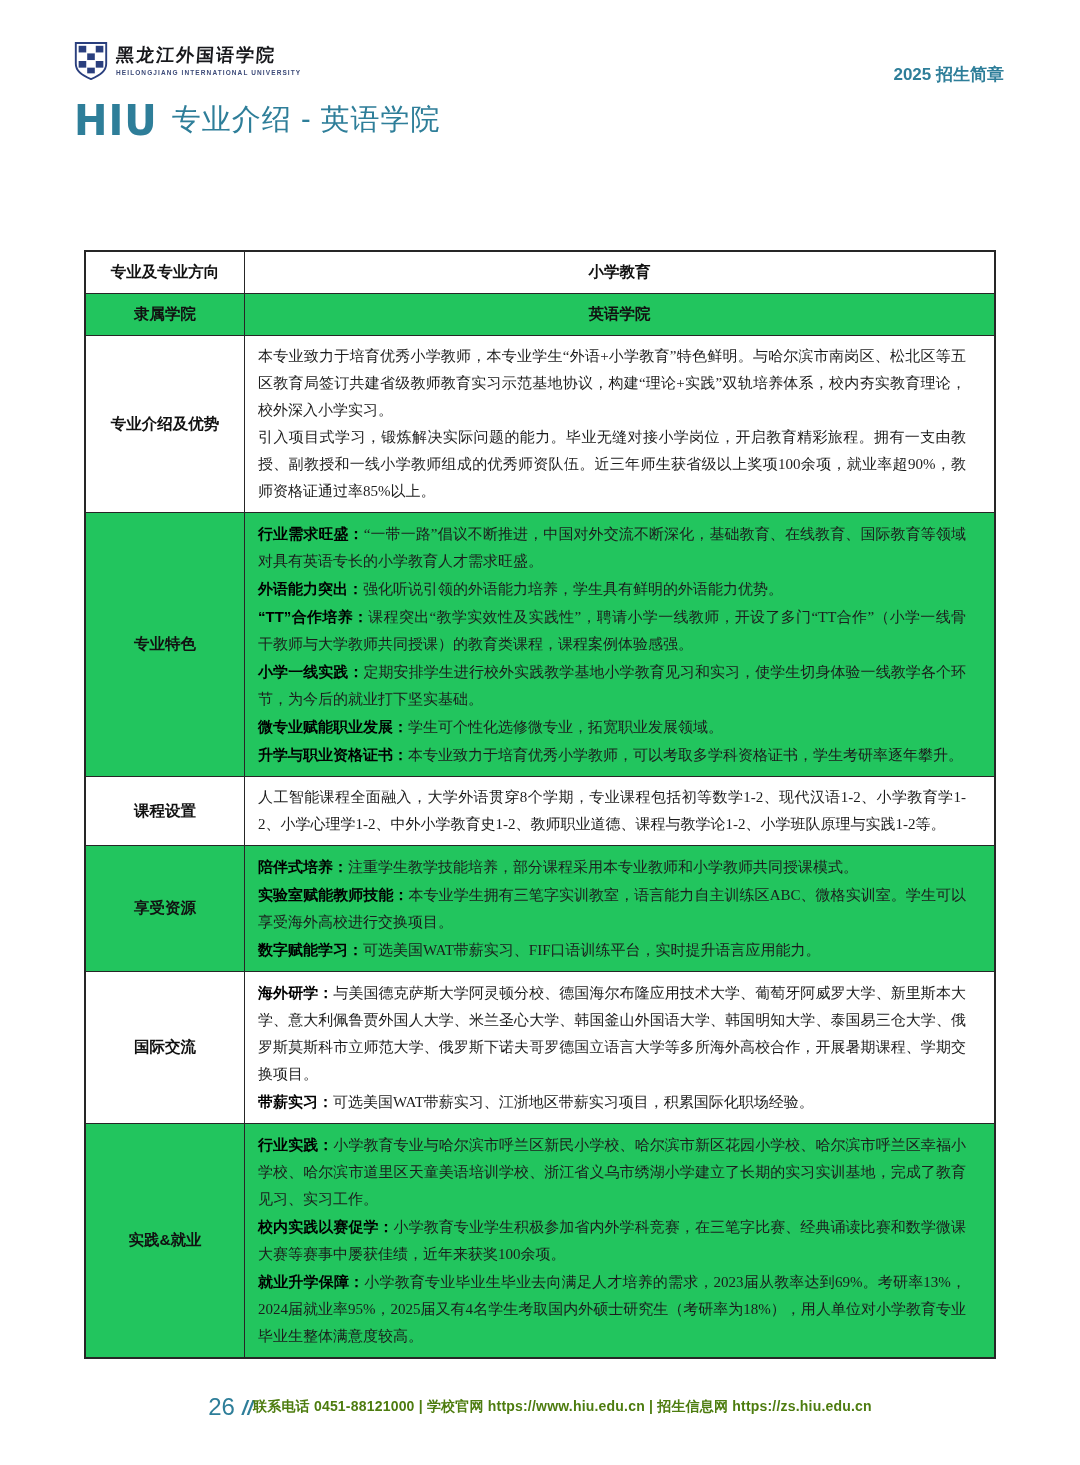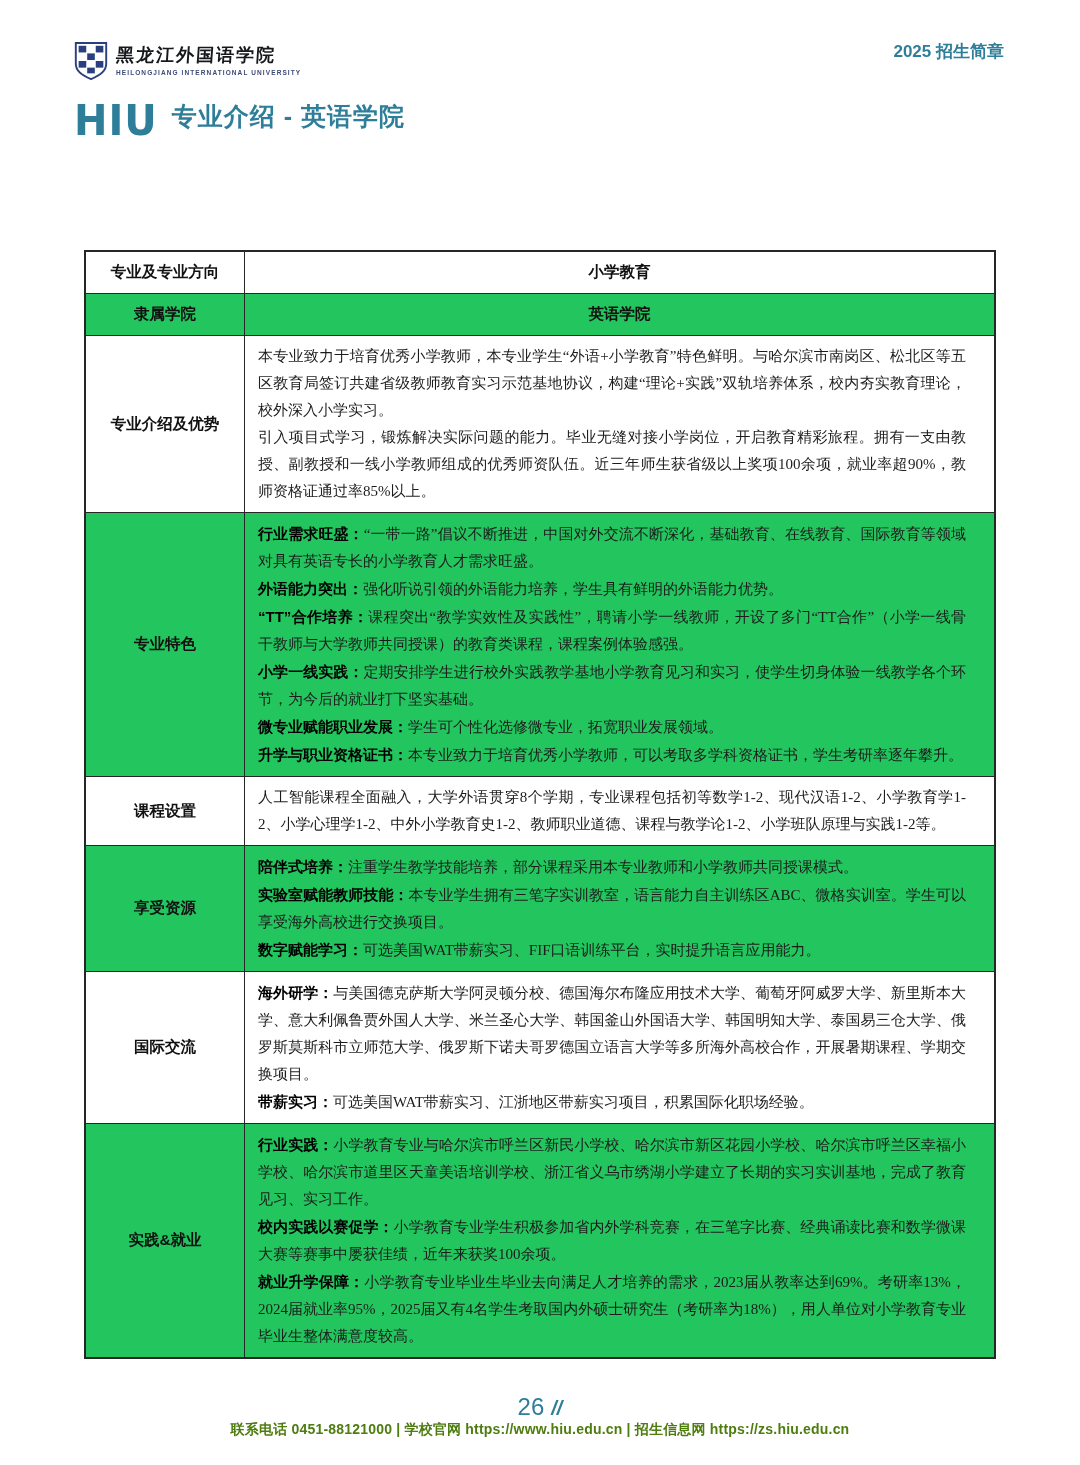--- a/index.html
+++ b/index.html
@@ -6,46 +6,46 @@
   .page{position:relative;width:1080px;height:1465px;background:#ffffff;overflow:hidden;
         font-family:"Liberation Sans",sans-serif;color:#1f1f1f;}
 
   
   .top-logo{position:absolute;top:42px;left:74px;display:flex;align-items:center;gap:8px;}
   .shield{width:34px;height:38px;flex:0 0 auto;}
   .uni-names{display:flex;flex-direction:column;line-height:1.1;}
   .uni-cn{font-family:"Liberation Serif",serif;font-weight:bold;font-size:18px;color:#17181c;
           letter-spacing:2px;transform:skewX(-4deg);}
   .uni-en{font-size:6.5px;color:#3c4a78;letter-spacing:1.1px;margin-top:3px;font-weight:bold;}
-  .brochure{position:absolute;top:40px;right:76px;font-size:17px;font-weight:bold;color:#2e7e99;}
+  .brochure{position:absolute;top:63px;right:76px;font-size:17px;font-weight:bold;color:#2e7e99;}
 
   
   .section-header{position:absolute;top:100px;left:74px;display:flex;gap:14px;}
   .hiu-mark{font-size:40px;font-weight:800;color:#2e7e99;letter-spacing:1px;line-height:1;
             font-family:"DejaVu Sans",sans-serif;transform:scaleY(1.05);}
-  .section-title{font-size:25px;font-weight:bold;color:#2e7e99;letter-spacing:1px;}
+  .section-title{font-size:29px;font-weight:normal;color:#2e7e99;letter-spacing:1px;}
 
   
   .spec-table{position:absolute;top:250px;left:84px;width:912px;border-collapse:collapse;
               table-layout:fixed;border:2px solid #262626;}
   .spec-table td{border:1.5px solid #262626;vertical-align:middle;}
   .cell-h{width:138px;text-align:center;font-weight:bold;font-size:15.5px;color:#111;
           font-family:"Liberation Sans",sans-serif;padding:10px;}
   .cell-v{text-align:center;font-weight:bold;font-size:15.5px;color:#111;height:26px;}
   .row-kv2 .cell-v{height:28px;}
   .cell-c{padding:7px 28px 7px 13px;font-size:15px;line-height:27px;text-align:justify;
           font-family:"Liberation Serif",serif;color:#1c1c1c;}
   .cell-c p{margin:0;}
   .lead{font-weight:bold;font-family:"Liberation Sans",sans-serif;color:#000;}
   .row-shaded td{background:#22c55e;}
   .row-plain td{background:#ffffff;}
 
   
   .footer{position:absolute;left:75px;right:75px;top:1393px;display:flex;
-          align-items:center;justify-content:flex-end;flex-direction:column;}
+          align-items:center;justify-content:center;}
   .page-num{font-size:24px;color:#2e7e99;display:flex;align-items:baseline;gap:7px;}
   .page-num .slashes{font-style:italic;font-weight:bold;font-size:20px;}
   .contact{font-size:14px;font-weight:bold;color:#4d7c0f;letter-spacing:0.2px;}
 </style>
 </head>
 <body>
 
 <div class="page">
 
   <div class="top-logo">

